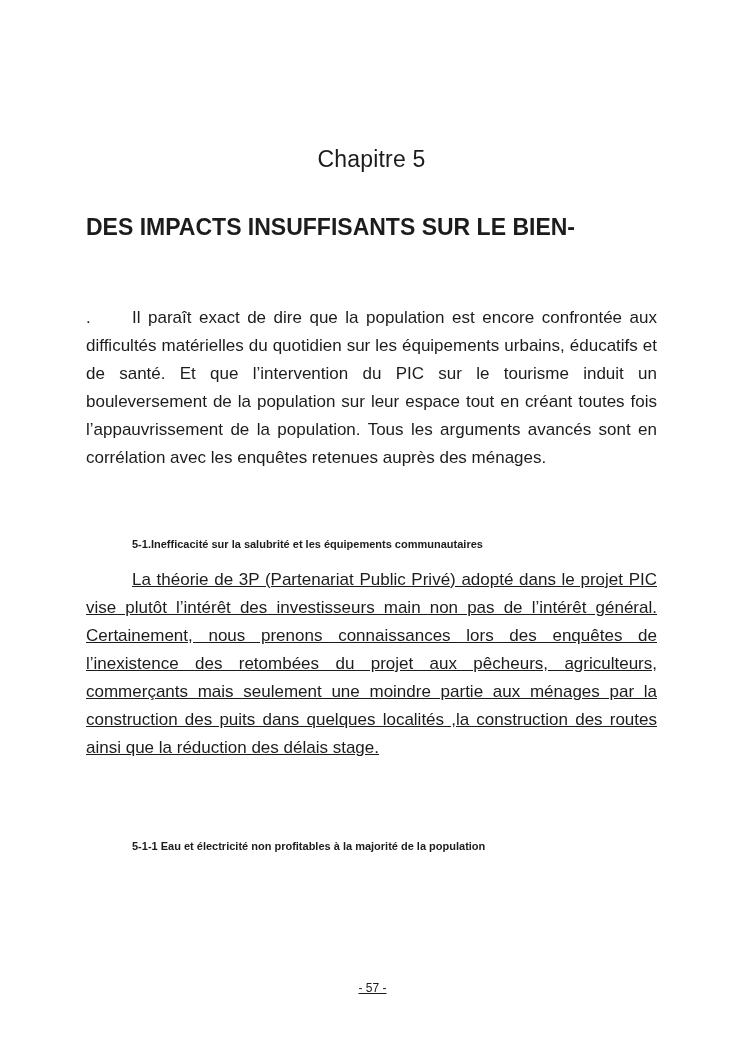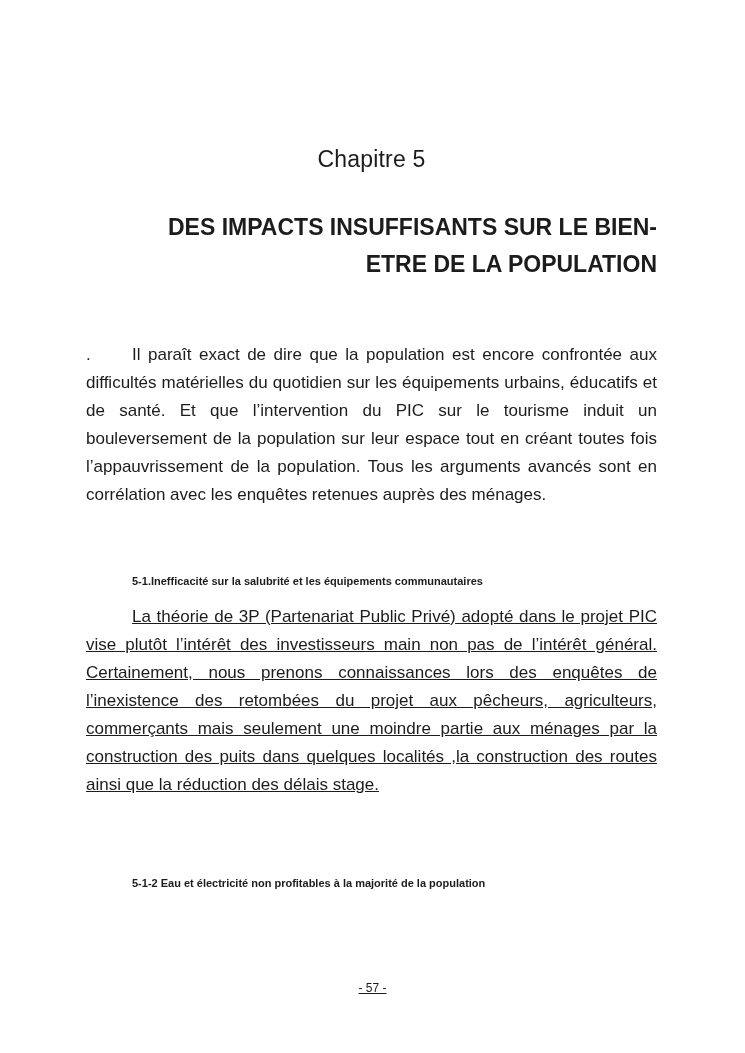--- a/index.html
+++ b/index.html
@@ -24,21 +24,21 @@
     border-radius: 25px;
   }
   .chapter-title {
     text-align: center;
     font-size: 23px;
     font-weight: 400;
     margin: 0 0 36px 0;
     letter-spacing: 0.2px;
   }
   .main-title {
-    text-align: right;
+    text-align: left;
     font-size: 23px;
     font-weight: 700;
     line-height: 37px;
     margin: 0 0 58px 0;
   }
   .main-title span {
     display: block;
   }
   .para {
     font-size: 17px;
@@ -76,34 +76,33 @@
 </style>
 </head>
 <body>
 
 <div class="page">
 
   <h2 class="chapter-title">Chapitre 5</h2>
 
   <h1 class="main-title">
     <span>DES IMPACTS INSUFFISANTS SUR LE BIEN-</span>
-    <span>ETRE DE LA POPULATION</span>
   </h1>
 
   <p class="para"><span class="intro-prefix">.</span><span>Il paraît exact de dire que la population est encore confrontée aux difficultés matérielles du quotidien sur les équipements urbains, éducatifs et de santé. Et que l’intervention du PIC sur le tourisme induit un bouleversement de la population sur leur espace tout en créant toutes fois l’appauvrissement de la population. Tous les arguments avancés sont en corrélation avec les enquêtes retenues auprès des ménages.</span></p>
 
   <div class="gap-1"></div>
 
   <h3 class="section-heading">5-1.Inefficacité sur la salubrité et les équipements communautaires</h3>
 
   <p class="para indent">La théorie de 3P (Partenariat Public Privé) adopté dans le projet PIC vise plutôt l’intérêt des investisseurs main non pas de l’intérêt général. Certainement, nous prenons connaissances lors des enquêtes de l’inexistence des retombées du projet aux pêcheurs, agriculteurs, commerçants mais seulement une moindre partie aux ménages par la construction des puits dans quelques localités ,la construction des routes ainsi que la réduction des délais stage.</p>
 
   <div class="gap-2"></div>
 
-  <h3 class="section-heading">5-1-2 Eau et électricité non profitables à la majorité de la population</h3>
+  <h3 class="section-heading">5-1-1 Eau et électricité non profitables à la majorité de la population</h3>
 
 
   <div class="gap-3"></div>
 
 
   <div class="page-footer">- 57 -</div>
 
 </div>
 
 </body></html>

